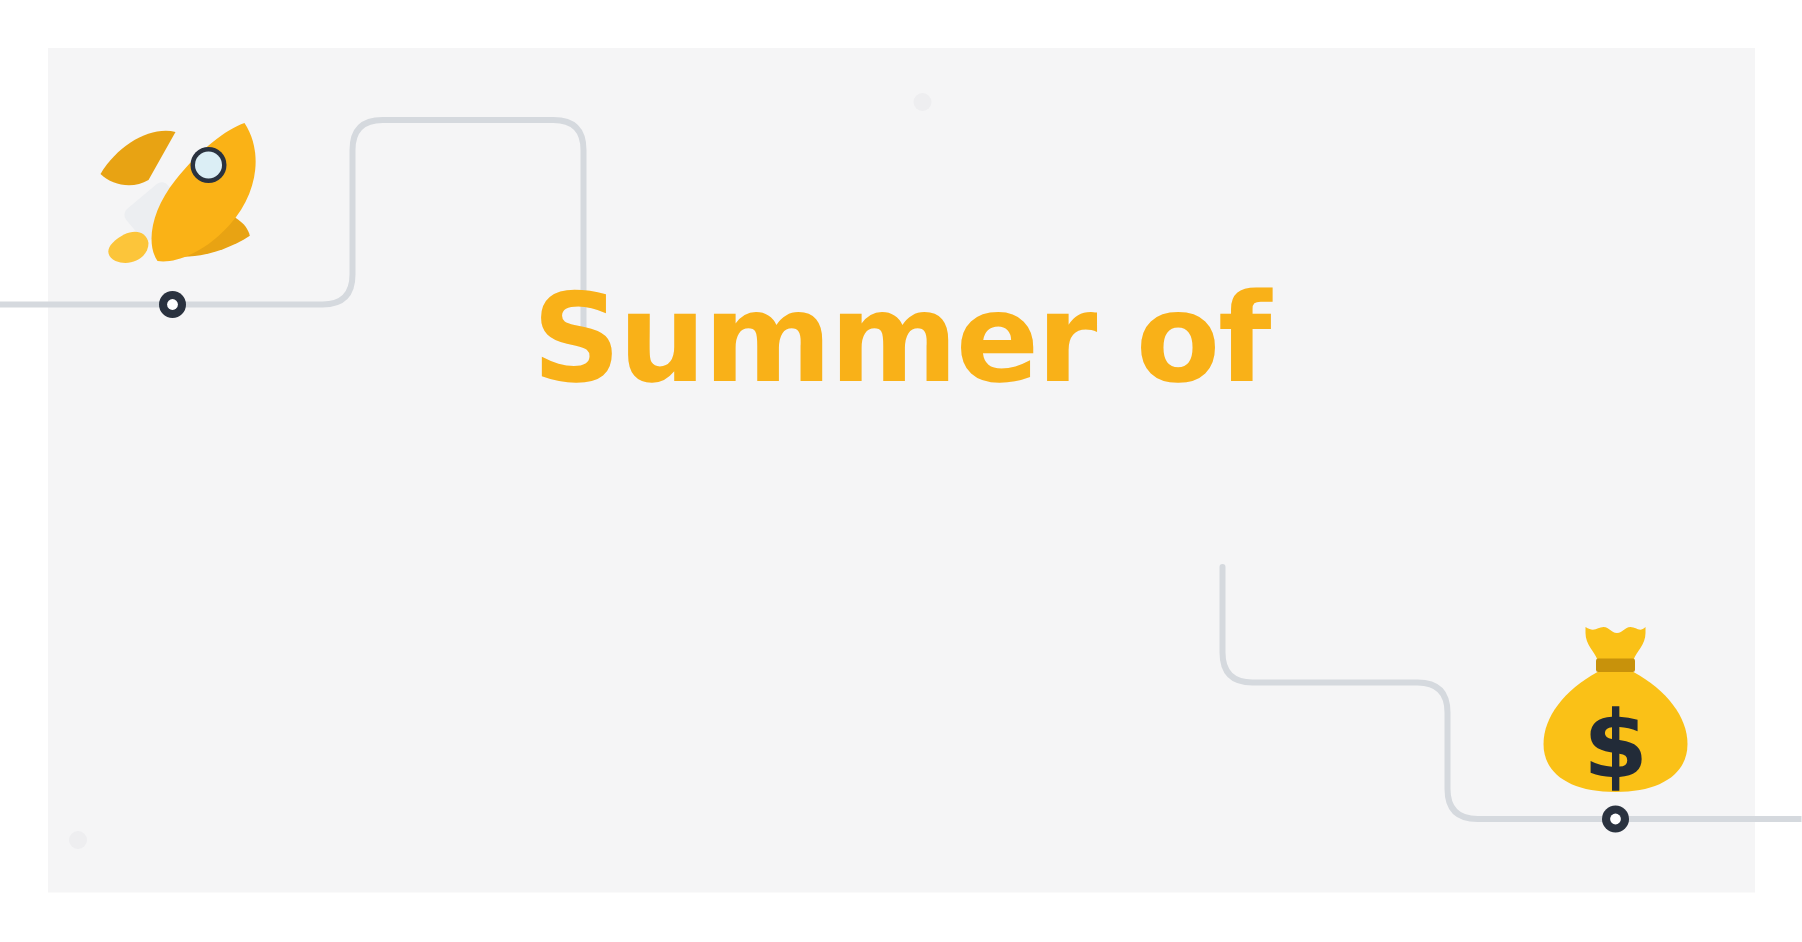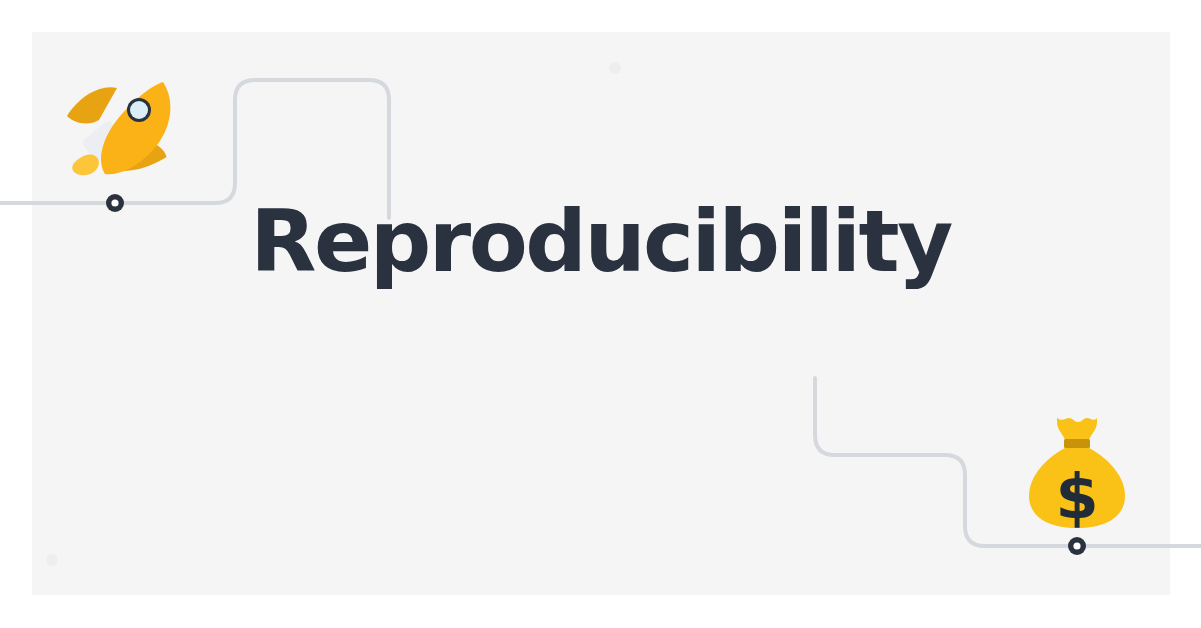--- a/index.html
+++ b/index.html
@@ -128,16 +128,16 @@
     </g>
 
     <g>
       <circle cx="1077" cy="546" r="9" fill="#2a323f"></circle>
       <circle cx="1077" cy="546" r="3.6" fill="#ffffff"></circle>
     </g>
 
   </svg>
 
   <div class="headline">
-    <span class="line-bottom">Reproducibility</span>
+    <span class="line-top">Summer of</span>
   </div>
 
 </div>
 
 </body></html>

